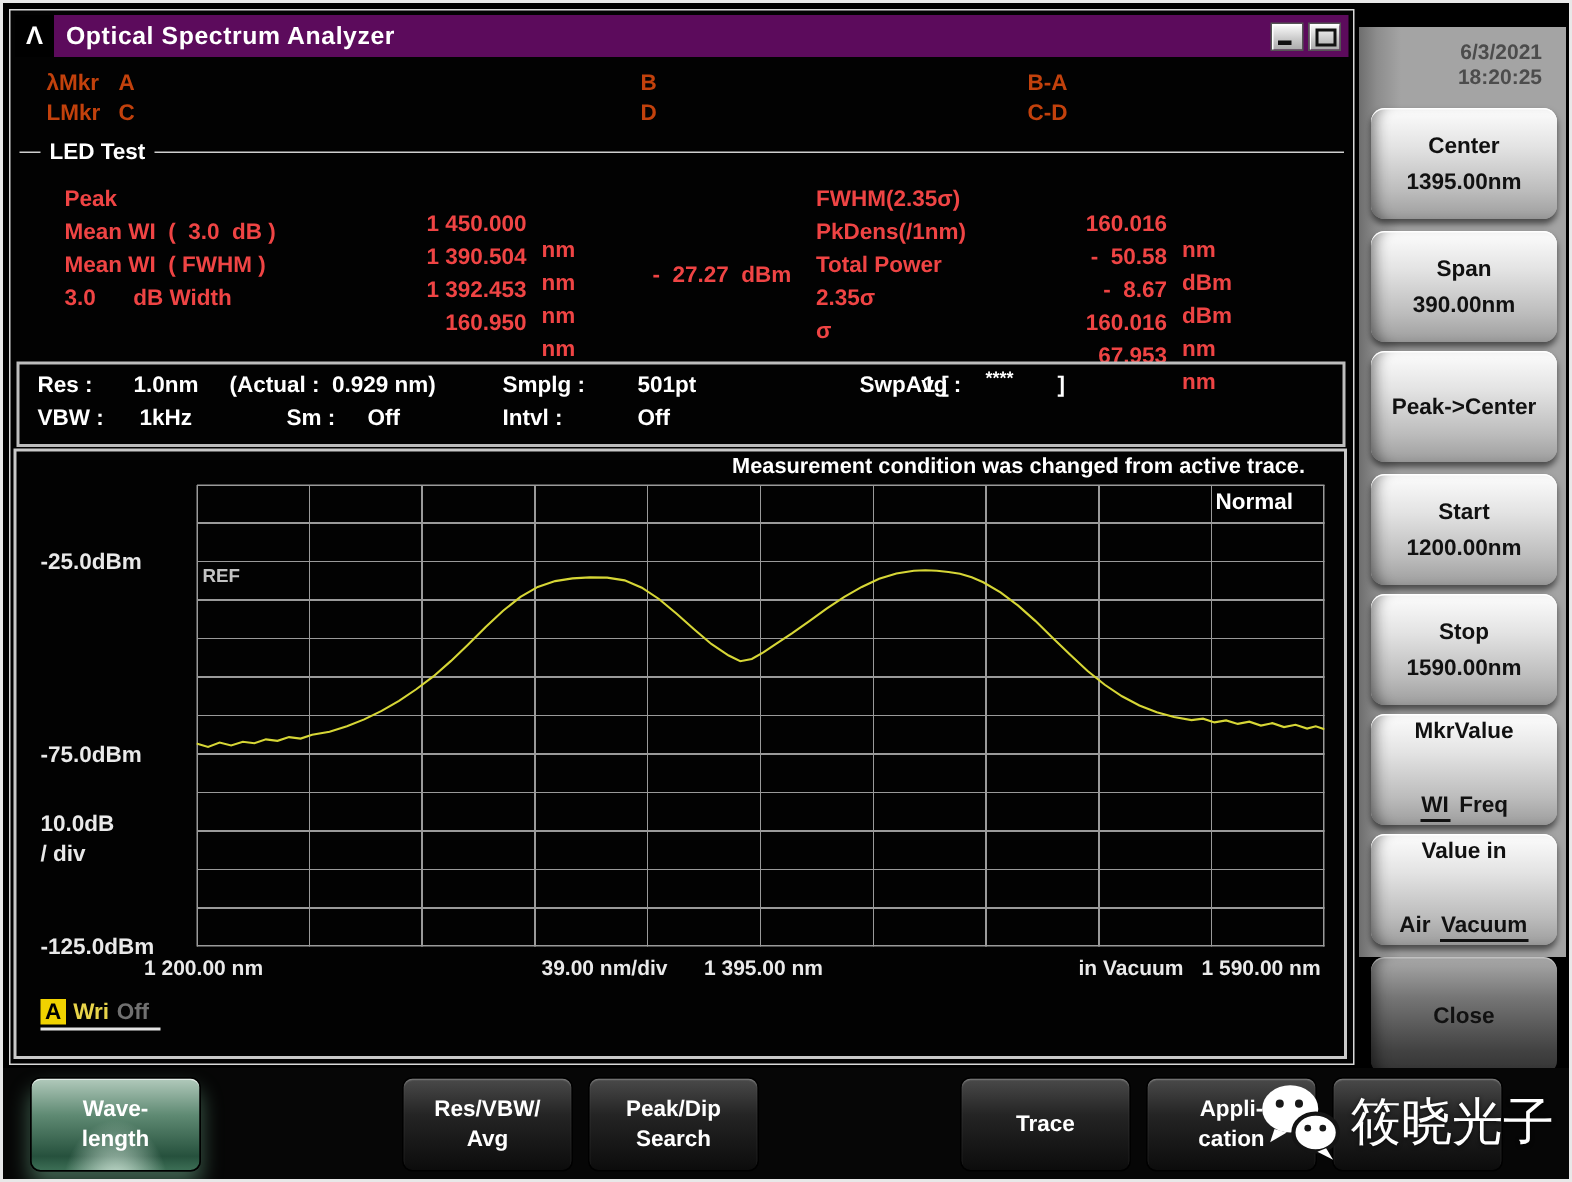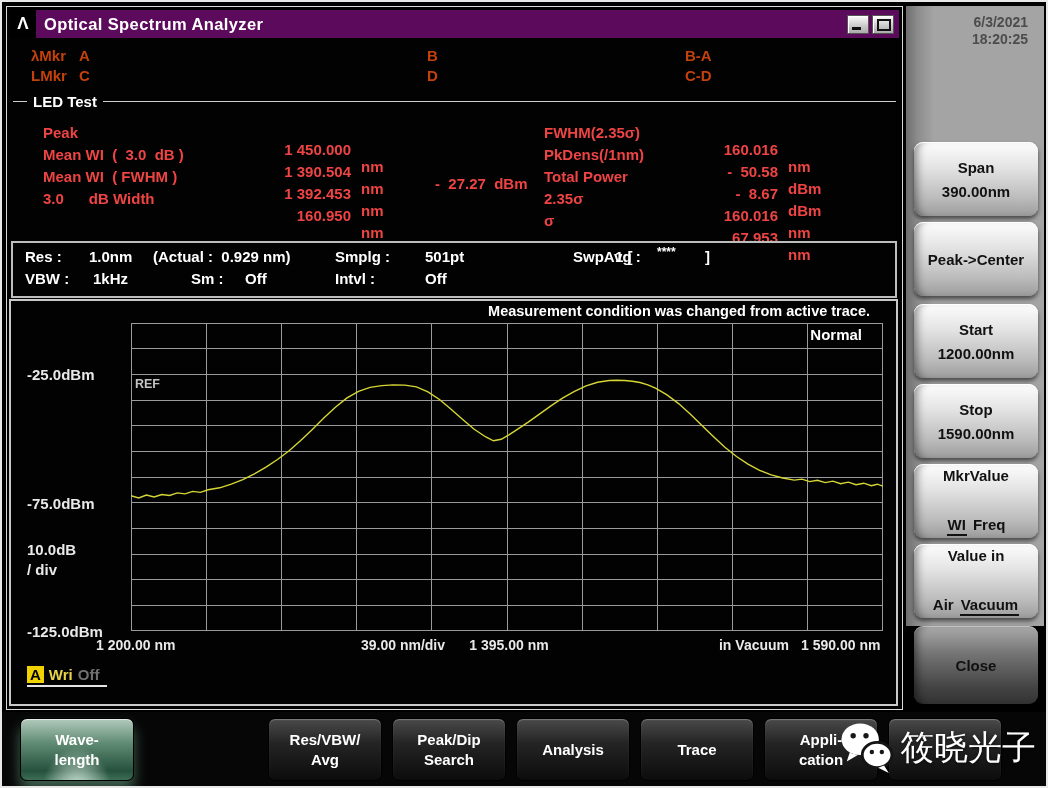--- a/index.html
+++ b/index.html
@@ -58,21 +58,21 @@
   .ref-lab{position:absolute;left:124px;top:76px;color:#c3c3c3;font-weight:bold;font-size:12.5px;}
   .ylab{position:absolute;left:16px;color:#e9e9e9;font-weight:bold;font-size:15px;white-space:pre;}
   .xlab{position:absolute;top:336px;color:#e9e9e9;font-weight:bold;font-size:14px;white-space:pre;}
   .xl-c{transform:translateX(-50%);}
   .trace-tag{position:absolute;left:16px;top:365px;display:inline-flex;align-items:center;gap:5px;
              border-bottom:2px solid #e4e4e4;padding:0 8px 2px 0;font-weight:bold;font-size:15px;}
   .abox{background:#f0d200;color:#000;padding:0 3px;line-height:17px;}
   .wri{color:#e8d44a;} .off{color:#707070;}
 
   
-  .sidebar{position:absolute;left:906px;top:6px;width:138px;height:620px;
+  .sidebar{position:absolute;left:906px;top:18px;width:138px;height:620px;
            background:linear-gradient(to right,#6e6e6e 0,#8d8d8d 12px,#a4a4a4 28px,#a4a4a4 100%);}
   .datetime{position:absolute;top:8px;right:16px;text-align:right;color:#4c4c4c;
             font-weight:bold;font-size:14px;line-height:17px;}
   .skey{position:absolute;left:8px;width:124px;height:74px;border-radius:9px;
         background:linear-gradient(to bottom,#fdfdfd 0%,#e3e3e3 35%,#bcbcbc 75%,#9d9d9d 100%);
         box-shadow:0 3px 4px rgba(0,0,0,.55),inset 0 1px 0 #fff,inset 8px 0 9px -5px rgba(0,0,0,.45);
         display:flex;flex-direction:column;justify-content:center;align-items:center;gap:7px;
         font-weight:bold;font-size:15px;color:#111;text-align:center;}
   .skey .optrow{display:flex;gap:6px;margin-top:25px;}
   .skey .sel{border-bottom:2.5px solid #111;padding:0 1px 1px;}
@@ -247,20 +247,24 @@
       <span class="off">Off</span>
     </div>
   </div>
 </div>
 
 <div class="sidebar">
   <div class="datetime">
     <div>6/3/2021</div>
     <div>18:20:25</div>
   </div>
+  <div class="skey" style="top:54px;">
+    <div>Center</div>
+    <div>1395.00nm</div>
+  </div>
   <div class="skey" style="top:136px;">
     <div>Span</div>
     <div>390.00nm</div>
   </div>
   <div class="skey" style="top:216px;">
     <div>Peak-&gt;Center</div>
   </div>
   <div class="skey" style="top:298px;">
     <div>Start</div>
     <div>1200.00nm</div>
@@ -293,23 +297,20 @@
     <div>Wave-</div>
     <div>length</div>
   </div>
   <div class="mkey" style="left:268px;">
     <div>Res/VBW/</div>
     <div>Avg</div>
   </div>
   <div class="mkey" style="left:392px;">
     <div>Peak/Dip</div>
     <div>Search</div>
-  </div>
-  <div class="mkey" style="left:516px;">
-    <div>Analysis</div>
   </div>
   <div class="mkey" style="left:640px;">
     <div>Trace</div>
   </div>
   <div class="mkey" style="left:764px;">
     <div>Appli-</div>
     <div>cation</div>
   </div>
   <div class="mkey" style="left:888px;"></div>
 </div>

